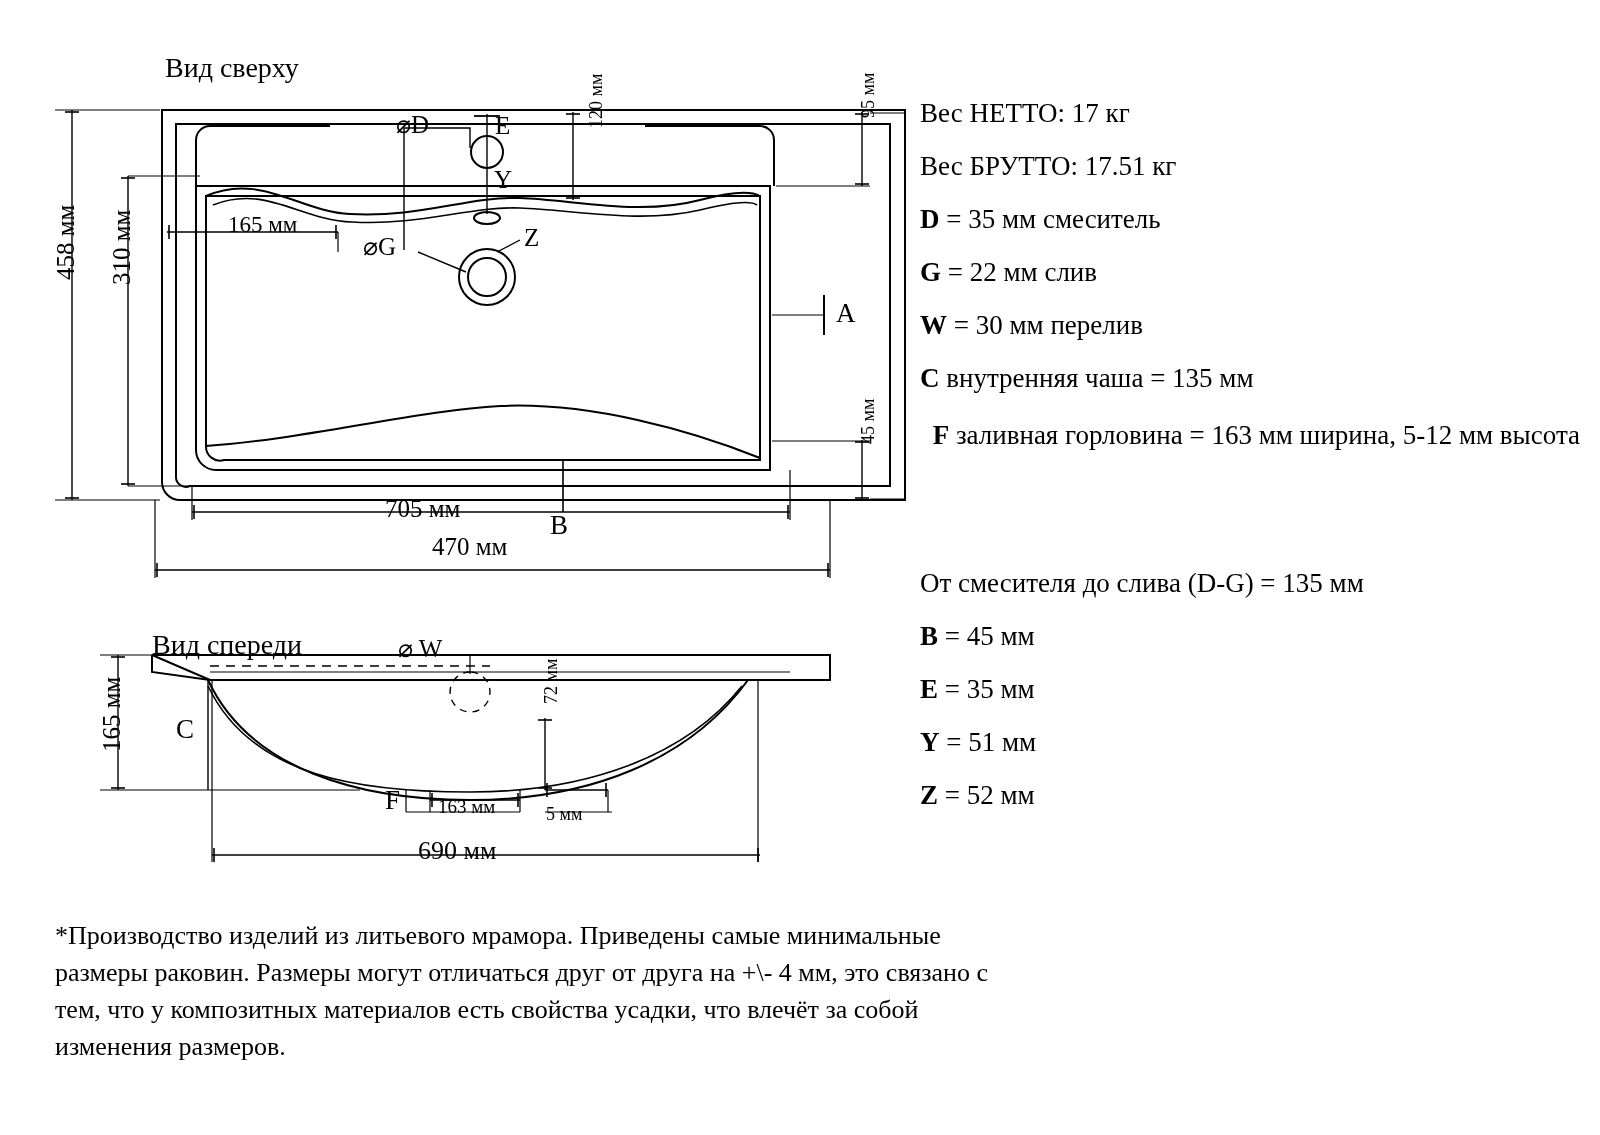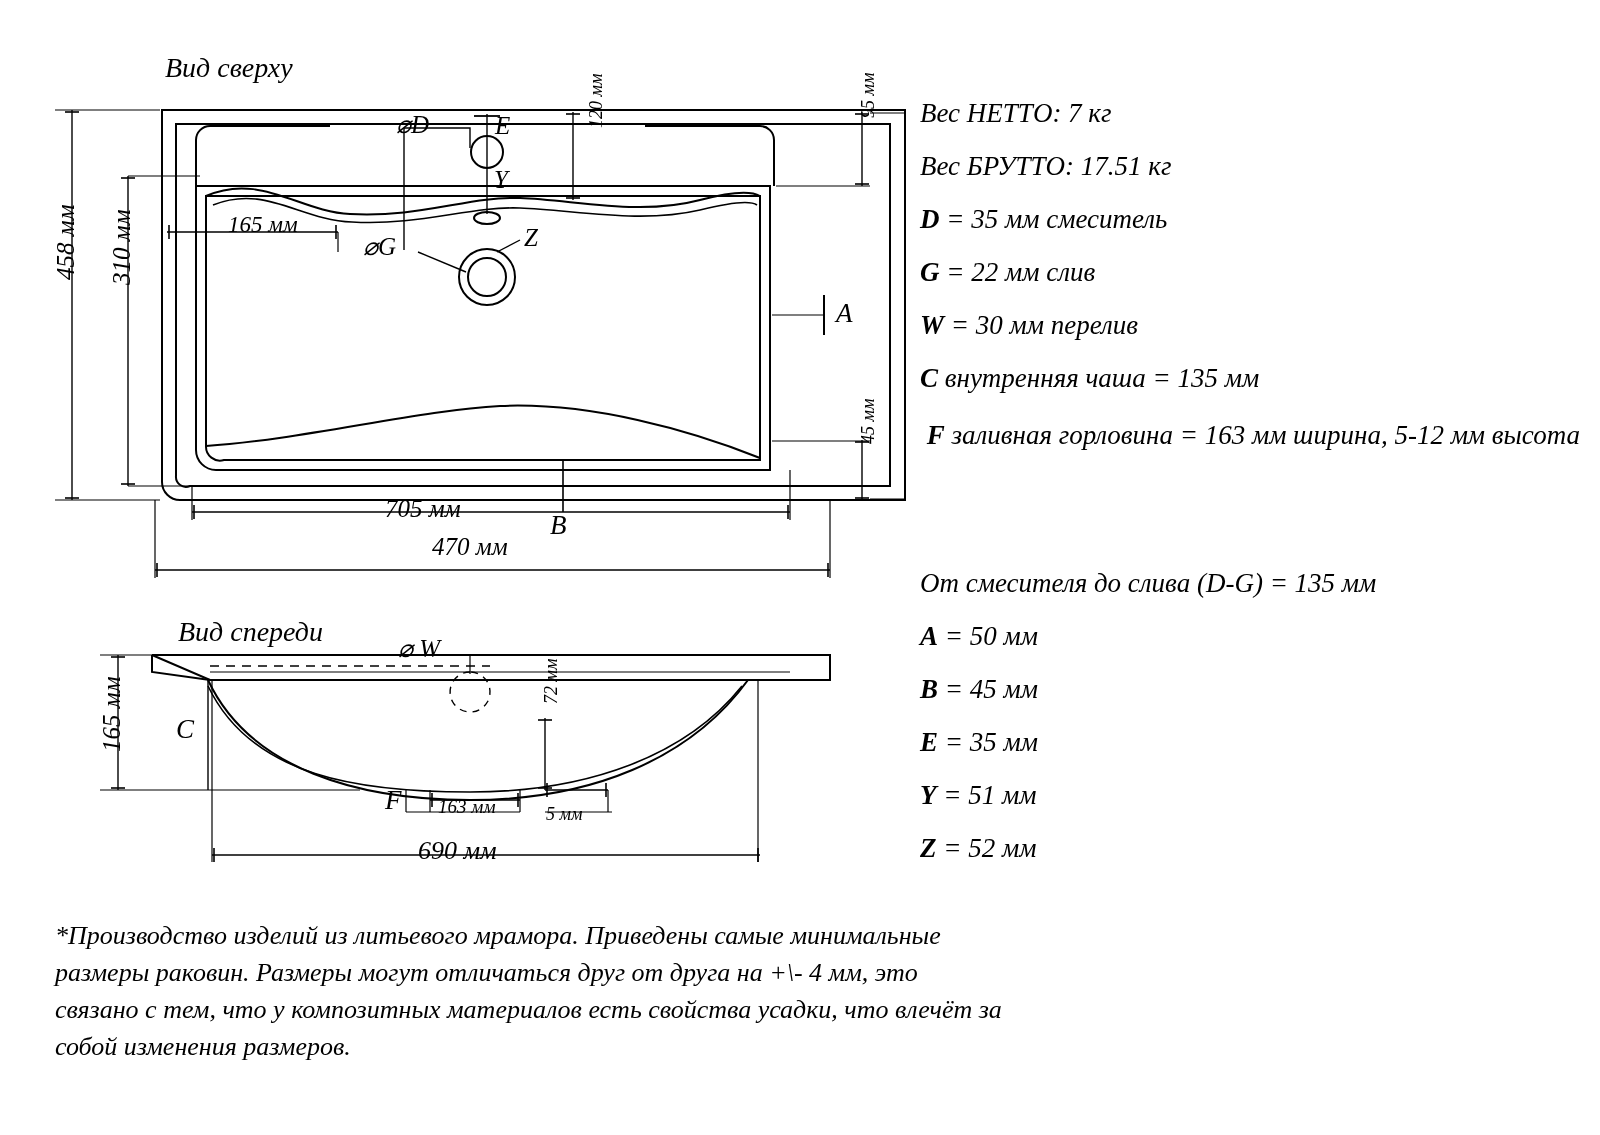--- a/index.html
+++ b/index.html
@@ -13,21 +13,20 @@
     position: relative;
     font-family: "Liberation Serif", serif;
     color: #000000;
     overflow: hidden;
   }
   #sheet {
     position: absolute;
     left: 0; top: 0;
     width: 1600px;
     height: 1135px;
-    font-style: italic;
   }
   svg.draw {
     position: absolute;
     left: 0; top: 0;
     width: 1600px;
     height: 1135px;
   }
   .spec-panel {
     position: absolute;
     left: 920px;
@@ -227,44 +226,43 @@
   <div class="lbl" style="left:363px; top:232px; font-size:25px;">⌀G</div>
   <div class="lbl" style="left:495px; top:112px; font-size:25px;">E</div>
   <div class="lbl" style="left:494px; top:166px; font-size:25px;">Y</div>
   <div class="lbl" style="left:524px; top:224px; font-size:25px;">Z</div>
   <div class="lbl" style="left:836px; top:298px; font-size:27px;">A</div>
   <div class="lbl" style="left:550px; top:510px; font-size:27px;">B</div>
 
   <div class="lbl" style="left:385px; top:495px; font-size:25px;">705 мм</div>
   <div class="lbl" style="left:432px; top:533px; font-size:25px;">470 мм</div>
 
-  <div class="lbl view-title" style="left:152px; top:616px;margin-left:26px;">Вид спереди</div>
+  <div class="lbl view-title" style="left:152px; top:629px;">Вид спереди</div>
 
   <div class="lbl" style="left:98px; top:752px; font-size:25px; transform:rotate(-90deg); transform-origin:0 0;">165 мм</div>
   <div class="lbl" style="left:398px; top:634px; font-size:25px;">⌀ W</div>
   <div class="lbl" style="left:176px; top:714px; font-size:27px;">C</div>
   <div class="lbl" style="left:385px; top:785px; font-size:27px;">F</div>
   <div class="lbl" style="left:541px; top:704px; font-size:18px; transform:rotate(-90deg); transform-origin:0 0;">72 мм</div>
   <div class="lbl" style="left:546px; top:776px; font-size:18px;margin-top:28px;">5 мм</div>
   <div class="lbl" style="left:438px; top:796px; font-size:19px;">163 мм</div>
   <div class="lbl" style="left:418px; top:836px; font-size:26px;">690 мм</div>
 
   <div class="spec-panel">
-    <div class="spec-line"><span>Вес НЕТТО: 7 кг</span></div>
+    <div class="spec-line"><span>Вес НЕТТО: 17 кг</span></div>
     <div class="spec-line"><span>Вес БРУТТО: 17.51 кг</span></div>
     <div class="spec-line"><b>D</b><span> = 35 мм смеситель</span></div>
     <div class="spec-line"><b>G</b><span> = 22 мм слив</span></div>
     <div class="spec-line"><b>W</b><span> = 30 мм перелив</span></div>
     <div class="spec-line"><b>C</b><span> внутренняя чаша = 135 мм</span></div>
     <div class="spec-line wrap"><b>F</b><span> заливная горловина = 163 мм ширина, 5-12 мм высота</span></div>
   </div>
 
   <div class="spec-panel2">
     <div class="spec-line"><span>От смесителя до слива (D-G) = 135 мм</span></div>
-    <div class="spec-line"><b>A</b><span> = 50 мм</span></div>
     <div class="spec-line"><b>B</b><span> = 45 мм</span></div>
     <div class="spec-line"><b>E</b><span> = 35 мм</span></div>
     <div class="spec-line"><b>Y</b><span> = 51 мм</span></div>
     <div class="spec-line"><b>Z</b><span> = 52 мм</span></div>
   </div>
 
   <div class="footnote">*Производство изделий из литьевого мрамора. Приведены самые минимальные размеры раковин. Размеры могут отличаться друг от друга на +\- 4 мм, это связано с тем, что у композитных материалов есть свойства усадки, что влечёт за собой изменения размеров.</div>
 
 </div>
 

